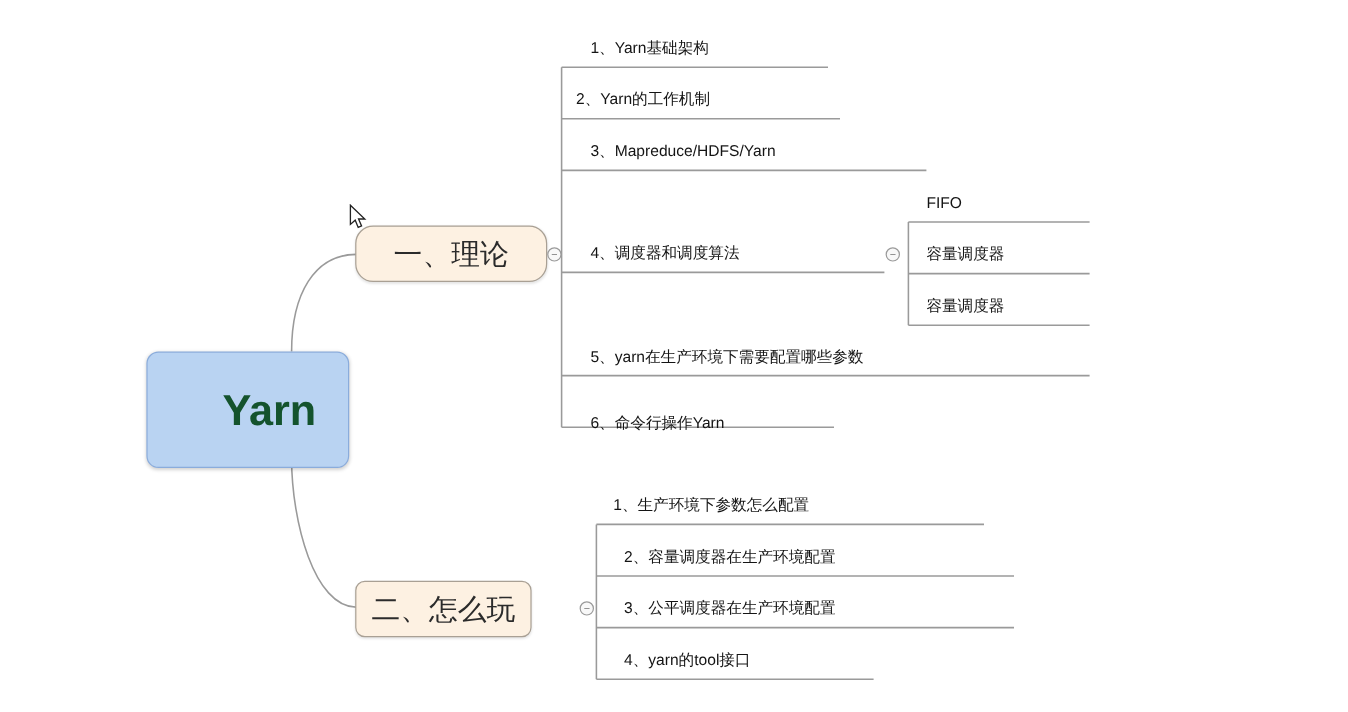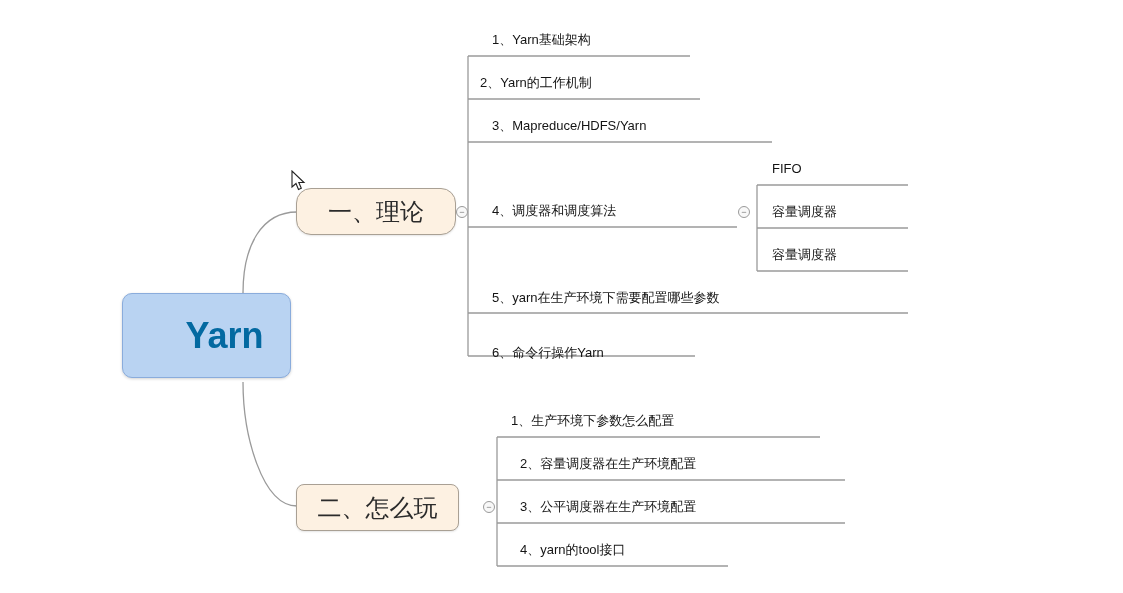--- a/index.html
+++ b/index.html
@@ -25,44 +25,44 @@
     white-space: nowrap;
     font-size: 13px;
     color: #141414;
     height: 26px;
     line-height: 26px;
     cursor: default;
   }
   .root-node {
     position: absolute;
     left: 122px; top: 293px;
-    width: 169px; height: 85px;
+    width: 169px; height: 97px;
     background: #b9d3f2;
     border: 1px solid #8aacdc;
     border-radius: 10px;
     display: flex; align-items: center; justify-content: center;
-    font-size: 36px; font-weight: bold; color: #0369a1;
+    font-size: 36px; font-weight: bold; color: #14532d;
     box-shadow: 0 1px 3px rgba(0,0,0,0.18);
     box-sizing: border-box;
     padding-left: 36px;
   }
   .branch-node {
     position: absolute;
     height: 47px;
     background: #fdf1e2;
     border: 1px solid #a9a094;
     border-radius: 8px;
     display: flex; align-items: center; justify-content: center;
     font-size: 24px; color: #2b2b2b;
     font-family: "Liberation Serif", "DejaVu Serif", serif;
     box-sizing: border-box;
     box-shadow: 0 1px 2px rgba(0,0,0,0.10);
   }
   .branch-theory { left: 296px; top: 188px; width: 160px; border-radius: 15px; }
-  .branch-practice { left: 296px; top: 484px; width: 163px; }
+  .branch-practice { left: 296px; top: 484px; width: 147px; }
   .collapse {
     position: absolute;
     width: 12px; height: 12px;
     border-radius: 50%;
     background: #f8f8f8;
     border: 1px solid #9a9a9a;
     box-sizing: border-box;
     display: flex; align-items: center; justify-content: center;
     font-size: 9px; line-height: 1; color: #777777;
     cursor: pointer;

